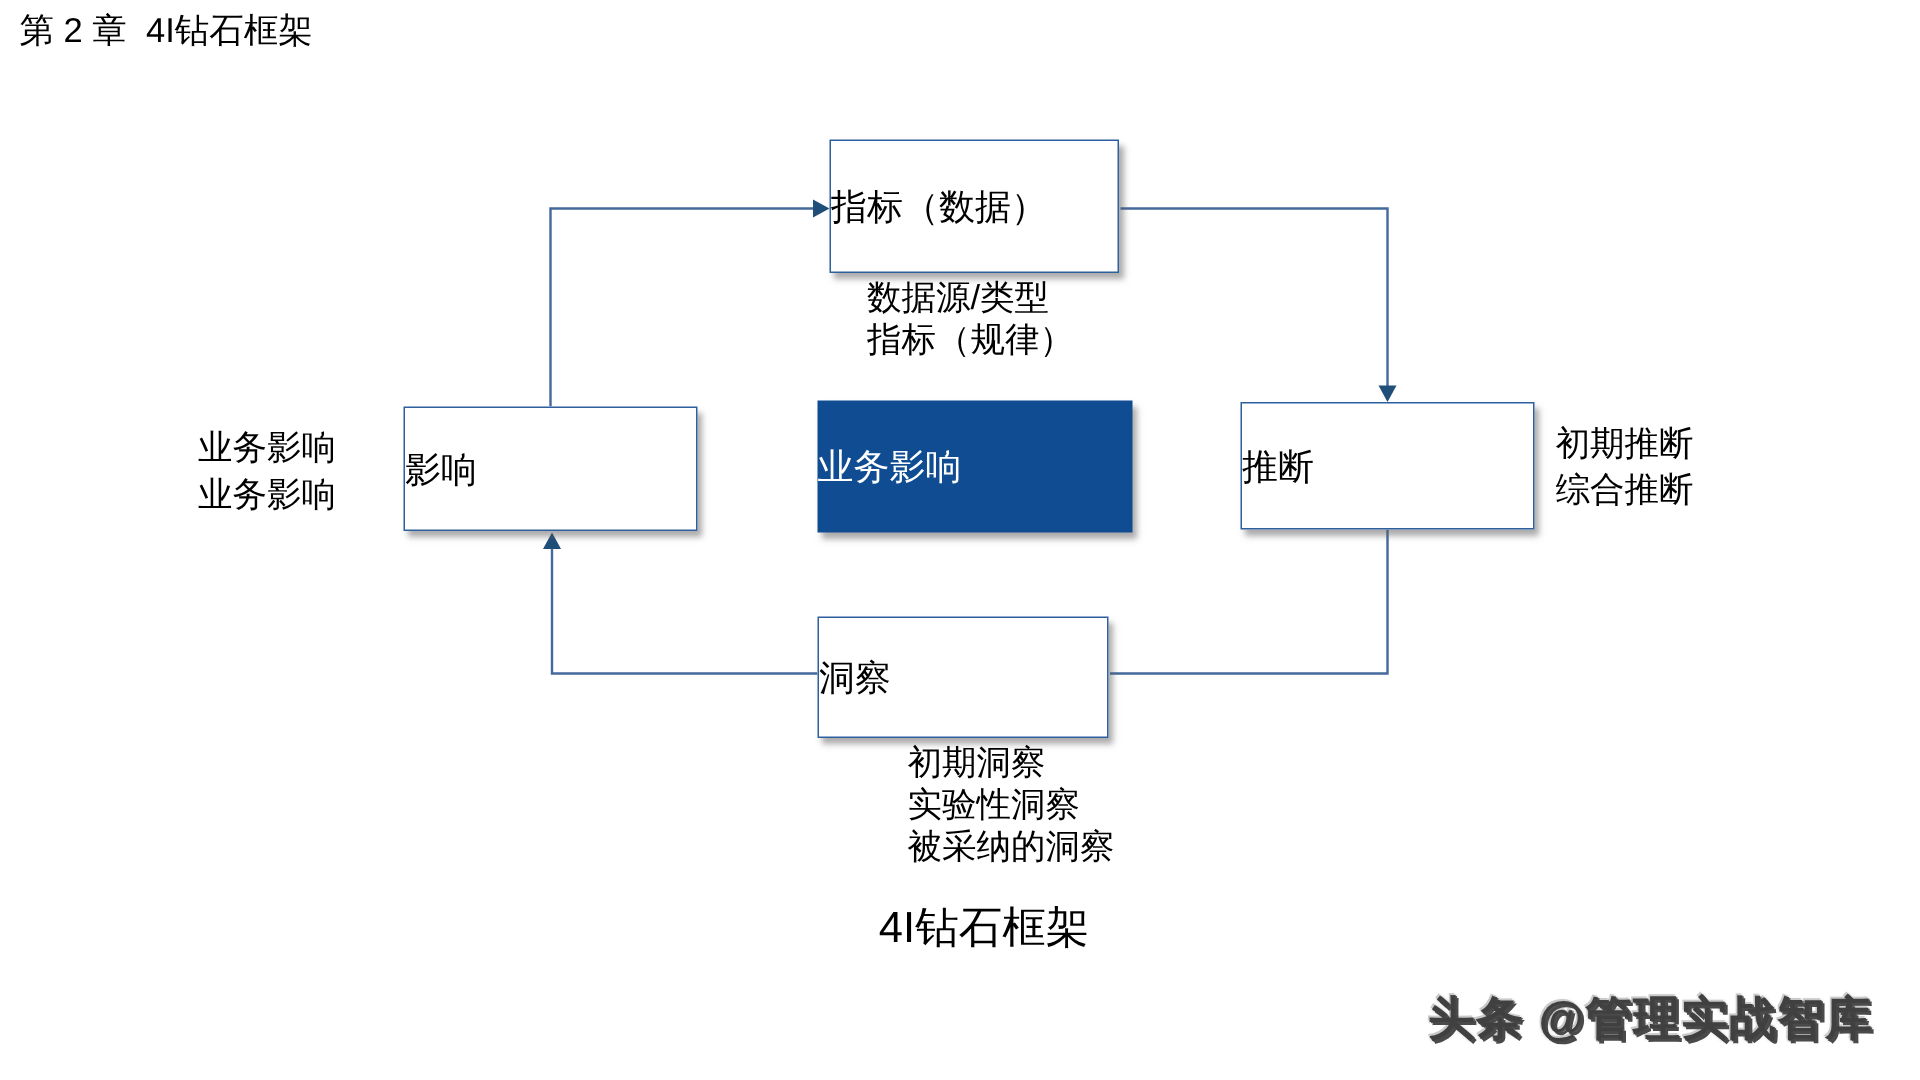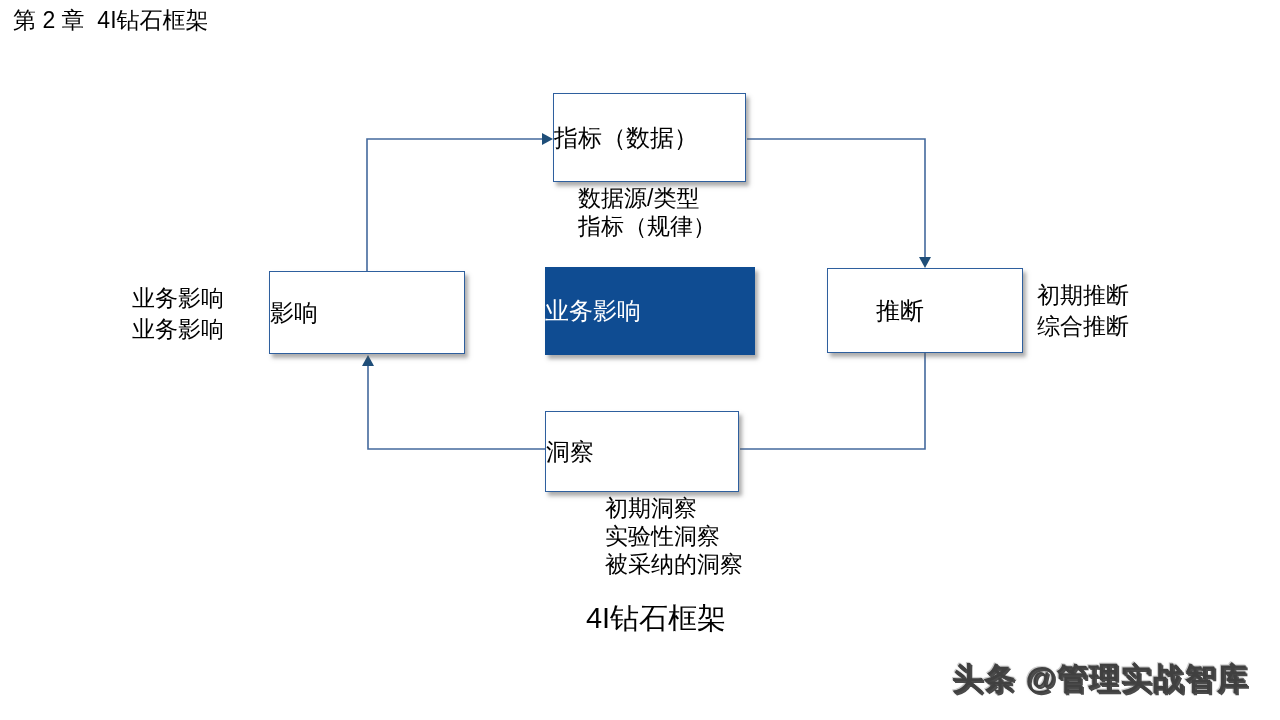--- a/index.html
+++ b/index.html
@@ -46,21 +46,21 @@
     border: 1.5px solid var(--box-border, #2e5f9e);
     box-shadow: 3px 4px 4px rgba(90, 90, 90, 0.5);
     display: flex;
     align-items: center;
     font-size: 24px;
     color: #000000;
     box-sizing: border-box;
   }
   .box-indicator { left: 553px; top: 93px;  width: 193px; height: 89px; }
   .box-impact    { left: 269px; top: 271px; width: 196px; height: 83px; }
-  .box-inference { left: 827px; top: 268px; width: 196px; height: 85px; padding-left: 48px; }
+  .box-inference { left: 827px; top: 268px; width: 196px; height: 85px; }
   .box-insight   { left: 545px; top: 411px; width: 194px; height: 81px; }
   .box-center {
     left: 545px; top: 267px; width: 210px; height: 88px;
     background: var(--center-fill, #0f4c92);
     border: none;
     color: var(--center-text, #ffffff);
   }
   .note {
     position: absolute;
     font-size: 23px;

